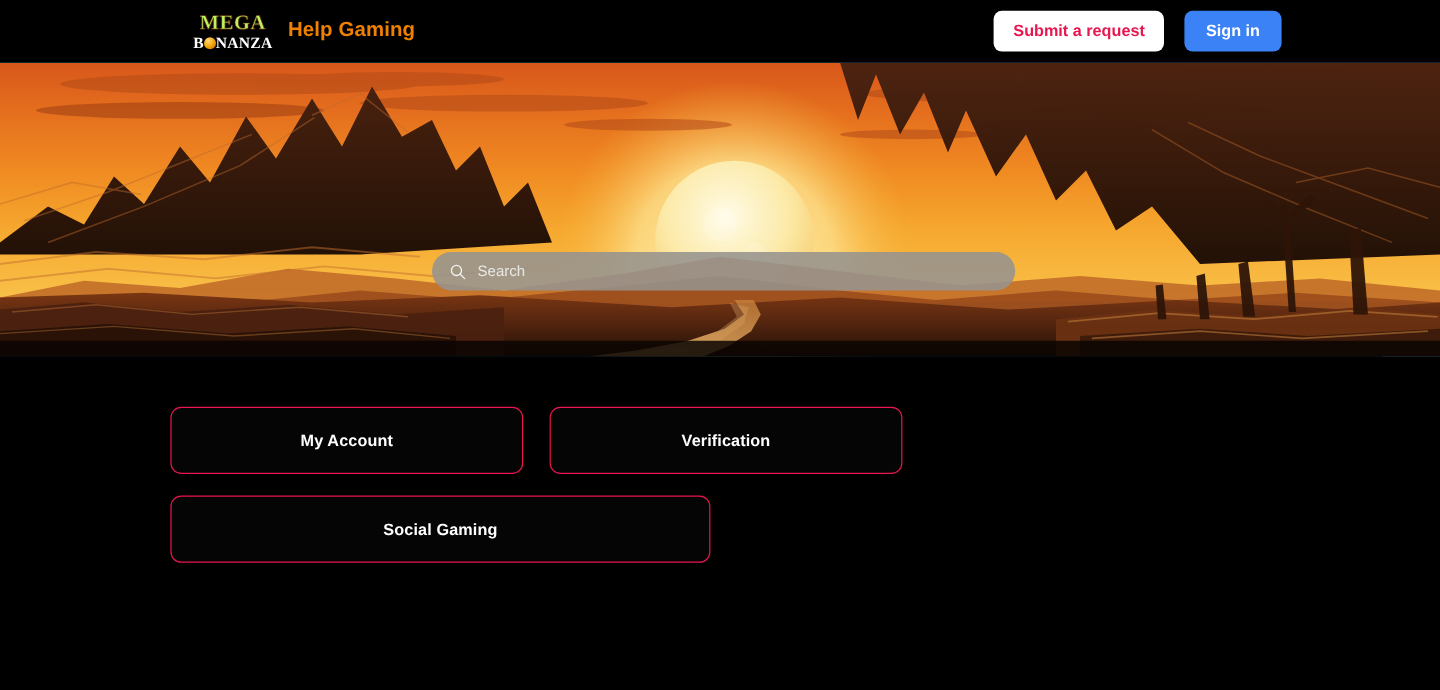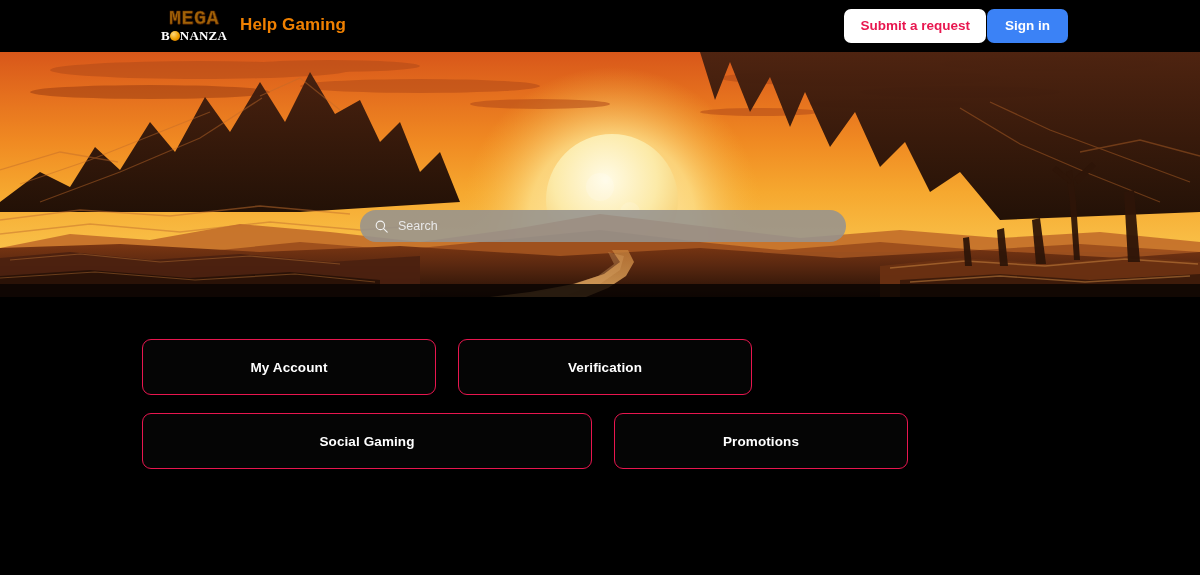--- a/index.html
+++ b/index.html
@@ -37,26 +37,26 @@
     top: 3px;
     width: 72px;
     height: 46px;
     display: flex;
     flex-direction: column;
     align-items: center;
     justify-content: center;
   }
 
   .logo-mega {
-    font-family: Liberation Mono, monospace;
-    font-weight: 700;
-    font-size: 20px;
+    font-family: Liberation Serif, serif;
+    font-weight: 700;
+    font-size: 17px;
     line-height: 19px;
     letter-spacing: 0.5px;
-    color: #a16207;
+    color: #bef264;
     text-shadow: 0 1px 0 #2a1000, 1px 0 0 #2a1000;
     -webkit-text-stroke: 0.4px #5a2a00;
   }
 
   .logo-bonanza {
     font-family: Liberation Serif, serif;
     font-weight: 700;
     font-size: 13px;
     line-height: 15px;
     letter-spacing: 0.2px;
@@ -85,21 +85,21 @@
     color: #F08000;
     letter-spacing: 0.1px;
   }
 
   .header-actions {
     position: absolute;
     right: 132px;
     top: 9px;
     display: flex;
     align-items: center;
-    gap: 1px;
+    gap: 17px;
     margin-left: 24px;
   }
 
   .btn-submit {
     background: #FFFFFF;
     color: #E8164F;
     font-size: 13.5px;
     font-weight: 700;
     border: none;
     border-radius: 7px;
@@ -353,17 +353,16 @@
       </svg>
       <input class="search-input" type="text" placeholder="Search" style="">
     </div>
   </div>
 
   <div class="content">
     <div class="cat-grid">
       <div class="cat-btn w-third">My Account</div>
       <div class="cat-btn w-third">Verification</div>
       <div class="cat-btn w-half">Social Gaming</div>
-      <div class="cat-btn w-third">Promotions</div>
     </div>
   </div>
 
 </div>
 
 </body></html>

